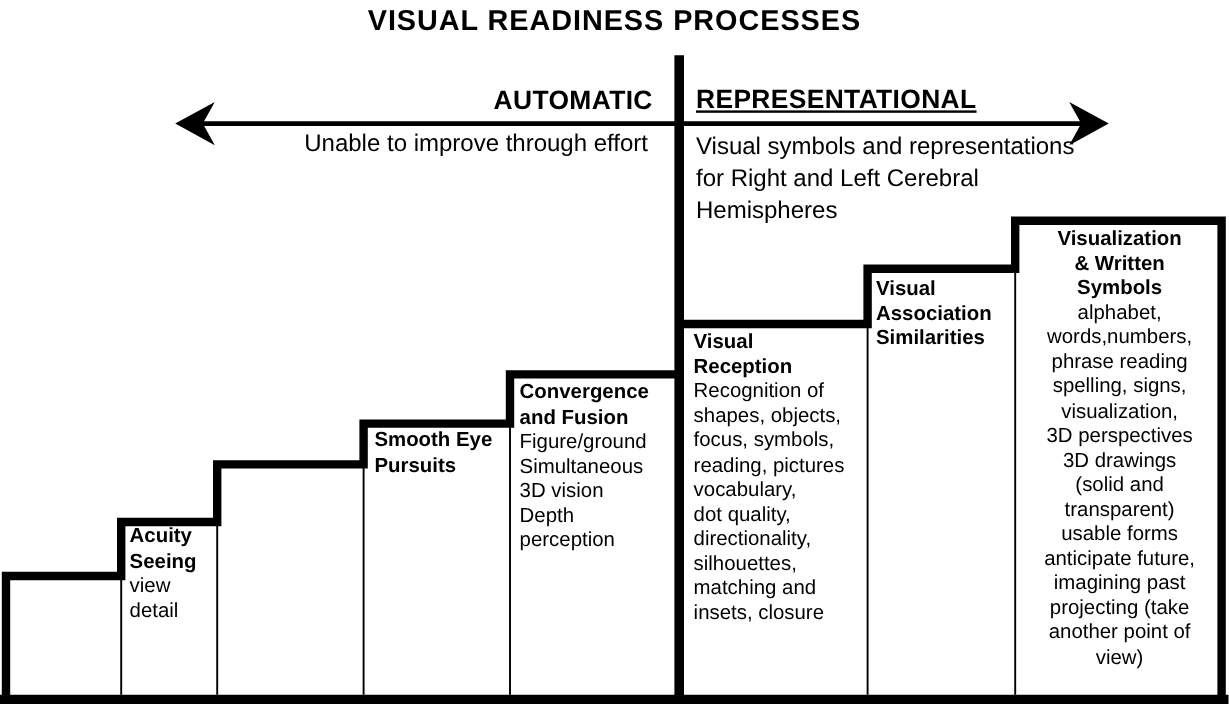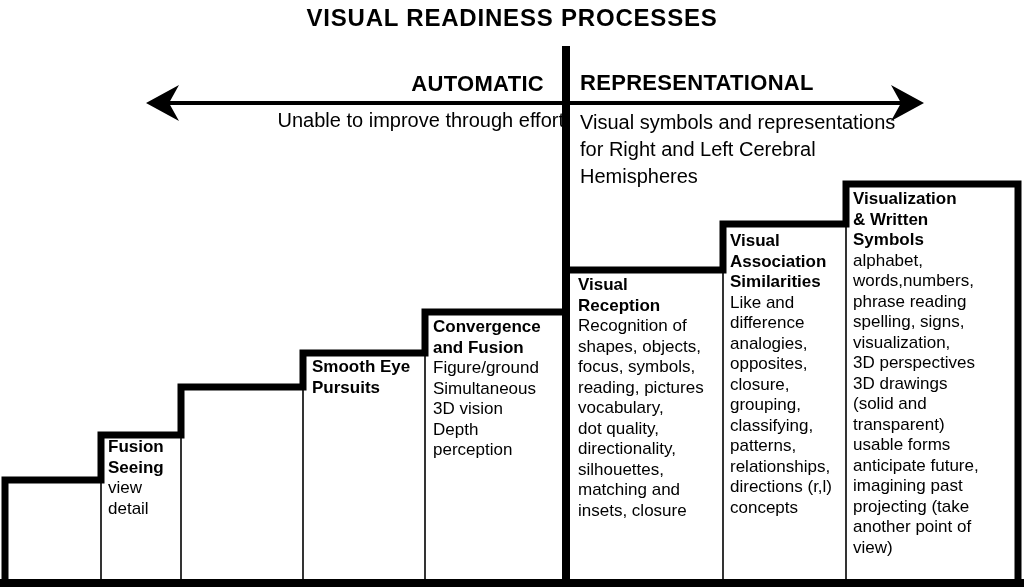--- a/index.html
+++ b/index.html
@@ -33,28 +33,28 @@
     white-space: nowrap;
   }
   .axis-label {
     position: absolute;
     font-size: 22px;
     font-weight: bold;
     letter-spacing: 0.3px;
     white-space: nowrap;
   }
   .axis-label.left { top: 71px; right: 480px; }
-  .axis-label.right { top: 70px; left: 580px; }
+  .axis-label.right { top: 70px; left: 580px; text-decoration: underline; }
   .axis-desc {
     position: absolute;
     font-size: 20px;
     line-height: 27px;
     white-space: pre-line;
   }
-  .axis-desc.left { top: 107px; right: 460px; text-align: right; white-space: nowrap; }
+  .axis-desc.left { top: 107px; right: 484px; text-align: right; white-space: nowrap; }
   .axis-desc.right { top: 109px; left: 580px; width: 330px; }
   .step-col {
     position: absolute;
     font-size: 17px;
     line-height: 20.5px;
   }
   .step-title {
     display: block;
     font-weight: bold;
     white-space: pre-line;
@@ -63,21 +63,21 @@
     display: block;
     white-space: pre-line;
   }
   .col-1 { left: 26px;  top: 482px; width: 68px;  }
   .col-2 { left: 108px; top: 437px; width: 66px;  }
   .col-3 { left: 188px; top: 393px; width: 112px; }
   .col-4 { left: 312px; top: 357px; width: 110px; }
   .col-5 { left: 433px; top: 317px; width: 128px; }
   .col-6 { left: 578px; top: 275px; width: 142px; }
   .col-7 { left: 730px; top: 231px; width: 113px; }
-  .col-8 { left: 853px; top: 189px; width: 160px; }
+  .col-8 { left: 853px; top: 189px; width: 160px; text-align: center; }
 </style>
 </head>
 <body>
 
 <div class="canvas">
 
   <svg class="diagram-svg" viewBox="0 0 1024 587" xmlns="http://www.w3.org/2000/svg">
 
     <path d="M 5,583 L 5,480 L 101,480 L 101,435 L 181,435 L 181,387 L 303,387 L 303,353 L 425,353 L 425,312 L 566,312 L 566,270 L 723,270 L 723,224 L 846,224 L 846,184 L 1018,184 L 1018,583" fill="none" stroke="#000000" stroke-width="7"></path>
 
@@ -104,21 +104,21 @@
   <div class="page-title">VISUAL READINESS PROCESSES</div>
 
   <div class="axis-label left">AUTOMATIC</div>
   <div class="axis-label right">REPRESENTATIONAL</div>
   <div class="axis-desc left">Unable to improve through effort</div>
   <div class="axis-desc right">Visual symbols and representations
 for Right and Left Cerebral
 Hemispheres</div>
 
   <div class="step-col col-2">
-    <span class="step-title">Fusion
+    <span class="step-title">Acuity
 Seeing</span>
     <span class="step-body">view
 detail</span>
   </div>
   <div class="step-col col-4">
     <span class="step-title">Smooth Eye
 Pursuits</span>
   </div>
   <div class="step-col col-5">
     <span class="step-title">Convergence
@@ -140,31 +140,20 @@
 dot quality,
 directionality,
 silhouettes,
 matching and
 insets, closure</span>
   </div>
   <div class="step-col col-7">
     <span class="step-title">Visual
 Association
 Similarities</span>
-    <span class="step-body">Like and
-difference
-analogies,
-opposites,
-closure,
-grouping,
-classifying,
-patterns,
-relationships,
-directions (r,l)
-concepts</span>
   </div>
   <div class="step-col col-8">
     <span class="step-title">Visualization
 &amp; Written
 Symbols</span>
     <span class="step-body">alphabet,
 words,numbers,
 phrase reading
 spelling, signs,
 visualization,

